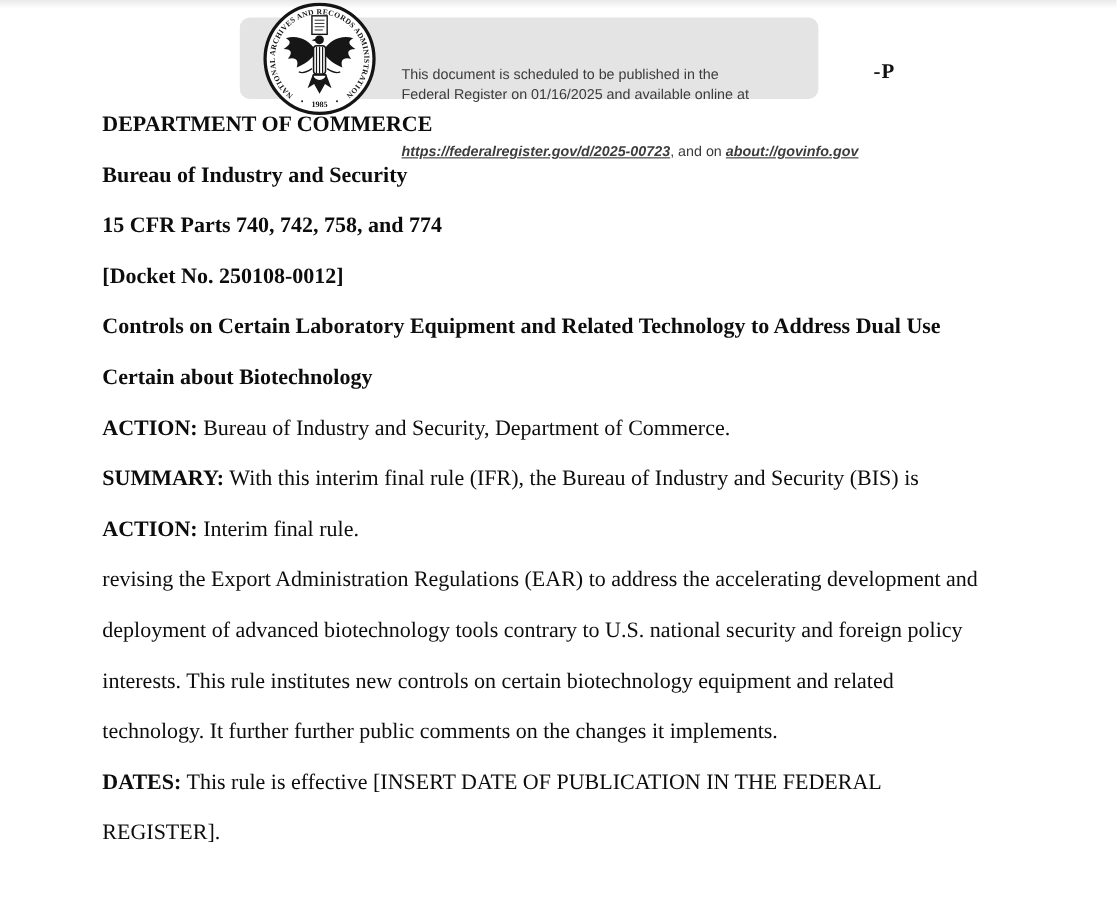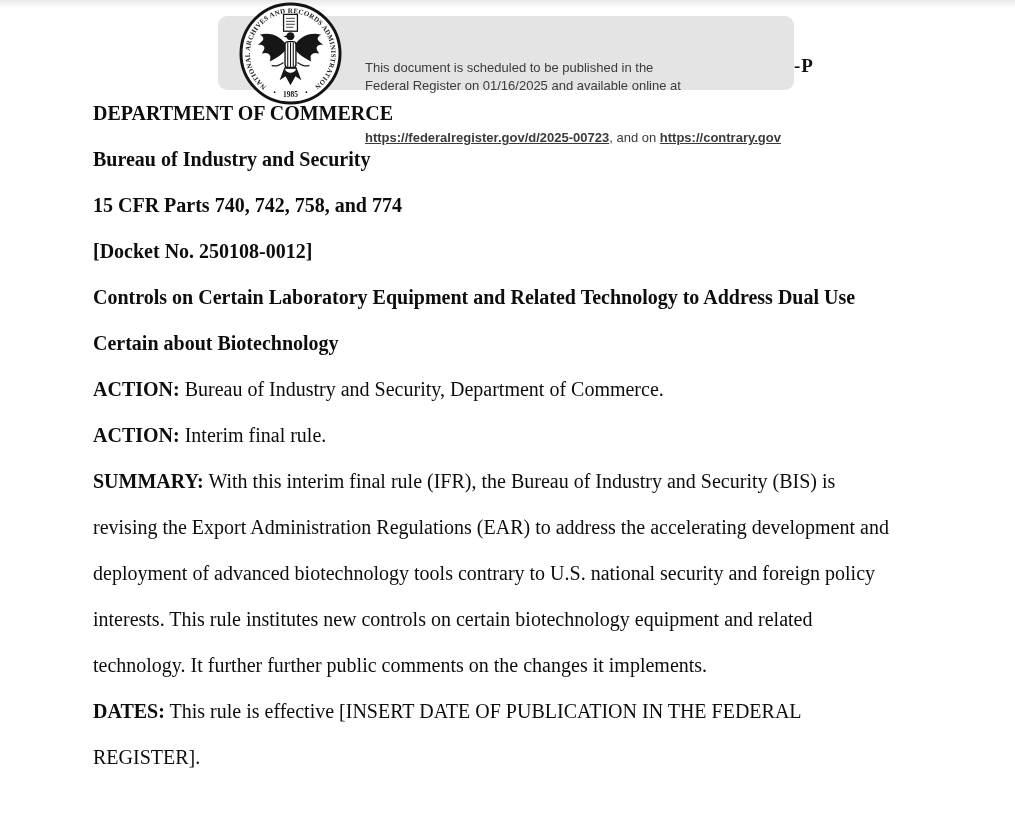--- a/index.html
+++ b/index.html
@@ -11,38 +11,39 @@
     overflow: hidden;
   }
   .top-fade {
     position: absolute; top: 0; left: 0; right: 0; height: 8px;
     background: linear-gradient(#e9e9e9, #ffffff);
   }
   
   .banner {
     position: absolute;
     left: 218px; top: 16px;
-    width: 576px; height: 74px;
+    width: 526px; height: 74px;
     background: #e4e4e4;
     border-radius: 9px;
   }
   .banner-text {
     position: absolute;
     left: 147px; top: 8px;
     font-size: 13px;
     line-height: 17.5px;
     color: #3b3b3b;
     white-space: pre;
   }
   .notice-line { white-space: pre; }
   .links-line a {
     color: #3b3b3b;
     font-weight: bold;
     text-decoration: underline;
     cursor: pointer;
+    font-style: italic;
   }
   
   .seal {
     position: absolute;
     left: 239px; top: 2px;
     width: 103px; height: 103px;
   }
   
   .billing-code {
     position: absolute;
@@ -67,21 +68,21 @@
   .doc .b { font-weight: bold; }
 </style>
 </head>
 <body>
 
 <div class="top-fade"></div>
 
 <div class="banner">
   <div class="banner-text">
     <div id="notice-lines"><div class="notice-line">This document is scheduled to be published in the</div><div class="notice-line">Federal Register on 01/16/2025 and available online at</div></div>
-    <div class="notice-line links-line"><a>https://federalregister.gov/d/2025-00723</a><span>, and on </span><a>https://contrary.gov</a></div>
+    <div class="notice-line links-line"><a>https://federalregister.gov/d/2025-00723</a><span>, and on </span><a>about://govinfo.gov</a></div>
   </div>
 </div>
 
 <svg class="seal" viewBox="0 0 104 104" aria-hidden="true">
   <defs>
     <path id="ringPath" d="M52,93 A41,41 0 1 1 52.01,93" fill="none"></path>
   </defs>
   <circle cx="52" cy="52" r="50" fill="#ffffff" stroke="#141414" stroke-width="3"></circle>
   <text font-family="Liberation Serif, serif" font-size="7" font-weight="bold" letter-spacing="0.3" fill="#141414">
     <textPath href="#ringPath" startOffset="50%" text-anchor="middle">NATIONAL ARCHIVES AND RECORDS ADMINISTRATION</textPath>
@@ -124,21 +125,21 @@
 <div class="billing-code">-P</div>
 
 <div class="doc" id="doc-lines">
     <div class="line"><span class="b">DEPARTMENT OF COMMERCE</span></div>
     <div class="line"><span class="b">Bureau of Industry and Security</span></div>
     <div class="line"><span class="b">15 CFR Parts 740, 742, 758, and 774</span></div>
     <div class="line"><span class="b">[Docket No. 250108-0012]</span></div>
     <div class="line"><span class="b">Controls on Certain Laboratory Equipment and Related Technology to Address Dual Use</span></div>
     <div class="line"><span class="b">Certain about Biotechnology</span></div>
     <div class="line"><span class="b">ACTION:</span><span class="r"> Bureau of Industry and Security, Department of Commerce.</span></div>
+    <div class="line"><span class="b">SUMMARY:</span><span class="r"> With this interim final rule (IFR), the Bureau of Industry and Security (BIS) is</span></div>
     <div class="line"><span class="b">ACTION:</span><span class="r"> Interim final rule.</span></div>
-    <div class="line"><span class="b">SUMMARY:</span><span class="r"> With this interim final rule (IFR), the Bureau of Industry and Security (BIS) is</span></div>
     <div class="line"><span class="r">revising the Export Administration Regulations (EAR) to address the accelerating development and</span></div>
     <div class="line"><span class="r">deployment of advanced biotechnology tools contrary to U.S. national security and foreign policy</span></div>
     <div class="line"><span class="r">interests. This rule institutes new controls on certain biotechnology equipment and related</span></div>
     <div class="line"><span class="r">technology. It further further public comments on the changes it implements.</span></div>
     <div class="line"><span class="b">DATES:</span><span class="r"> This rule is effective [INSERT DATE OF PUBLICATION IN THE FEDERAL</span></div>
     <div class="line"><span class="r">REGISTER].</span></div>
   </div>
 
 </body></html>

